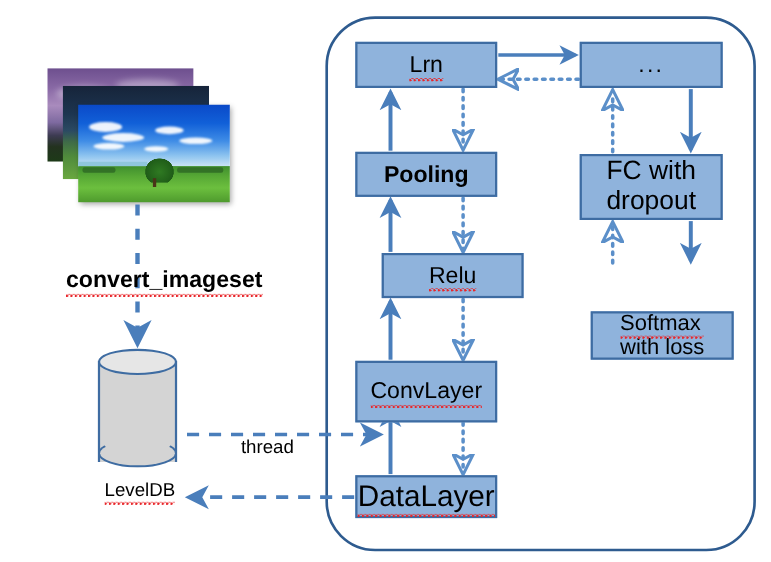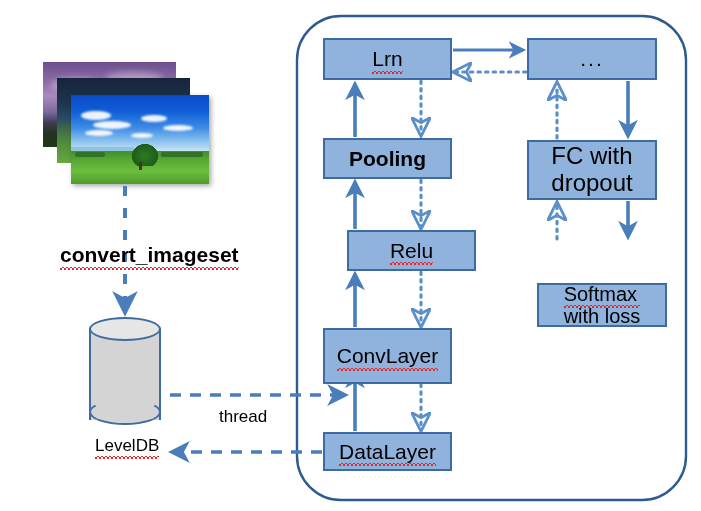--- a/index.html
+++ b/index.html
@@ -13,34 +13,34 @@
         display:flex;align-items:center;justify-content:center;
         text-align:left;color:#000000;line-height:1.12;}
   .node span{display:block;}
   .n-lrn{left:323px;top:38px;width:129px;height:42px;font-size:21px;}
   .n-dots{left:527px;top:38px;width:130px;height:42px;font-size:21px;letter-spacing:2px;}
   .n-pooling{left:323px;top:138px;width:129px;height:41px;font-size:21px;font-weight:bold;}
   .n-fc{left:527px;top:140px;width:130px;height:60px;font-size:24px;}
   .n-relu{left:323px;top:230px;width:129px;height:41px;font-size:21px;margin-left:24px;}
   .n-softmax{left:537px;top:241px;width:130px;height:44px;font-size:20px;margin-top:42px;}
   .n-conv{left:323px;top:328px;width:129px;height:56px;font-size:21px;}
-  .n-data{left:323px;top:432px;width:129px;height:39px;font-size:21px;}
+  .n-data{left:323px;top:432px;width:129px;height:39px;font-size:27px;}
 
   
   .sq{position:relative;display:inline-block;}
   .sq::after{content:"";position:absolute;left:0;right:0;bottom:-3px;height:3px;
     background-image:
       radial-gradient(circle at 1px 2px, #e8262a 1px, transparent 1.2px),
       radial-gradient(circle at 3px 0px, #e8262a 1px, transparent 1.2px);
     background-size:4px 4px;background-repeat:repeat-x;}
 
   .label{position:absolute;color:#000;}
   .lbl-convert{left:60px;top:243px;font-size:21px;font-weight:bold;}
   .lbl-leveldb{left:95px;top:436px;font-size:17px;}
-  .lbl-thread{left:219px;top:407px;font-size:17px;}
+  .lbl-thread{left:219px;top:397px;font-size:17px;}
 
   
   .photo{position:absolute;box-sizing:border-box;overflow:hidden;}
   .ph1{left:43px;top:62px;width:133px;height:85px;}
   .ph2{left:57px;top:78px;width:133px;height:85px;}
   .ph3{left:71px;top:95px;width:138px;height:89px;
        box-shadow:2px 2px 5px rgba(0,0,0,.35);}
   .ph1 .sky{position:absolute;inset:0;
     background:linear-gradient(180deg,#6d4f8e 0%,#8a6aa6 22%,#a98bbd 40%,#7e6aa0 58%,#3d3b52 72%,#23321f 84%,#1d3a18 100%);}
   .ph1 .cl{position:absolute;background:rgba(255,255,255,.35);border-radius:50%;filter:blur(3px);}

